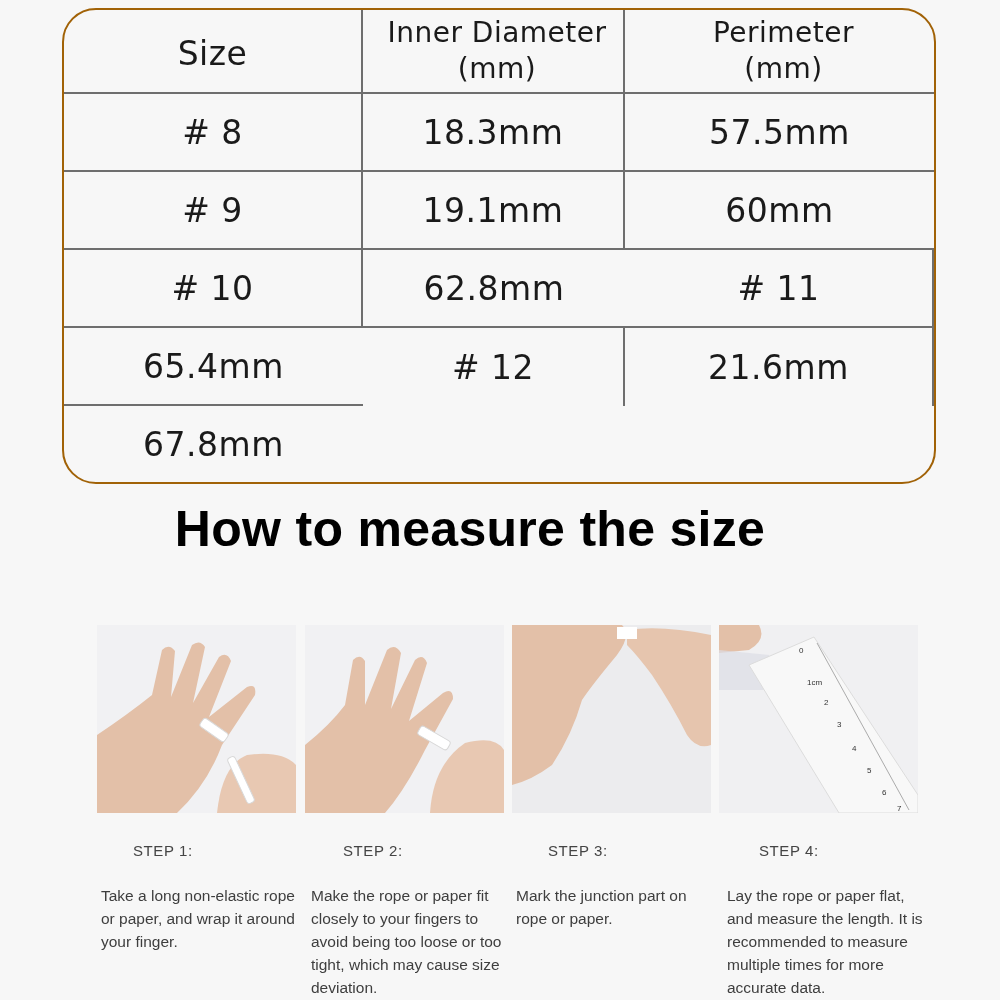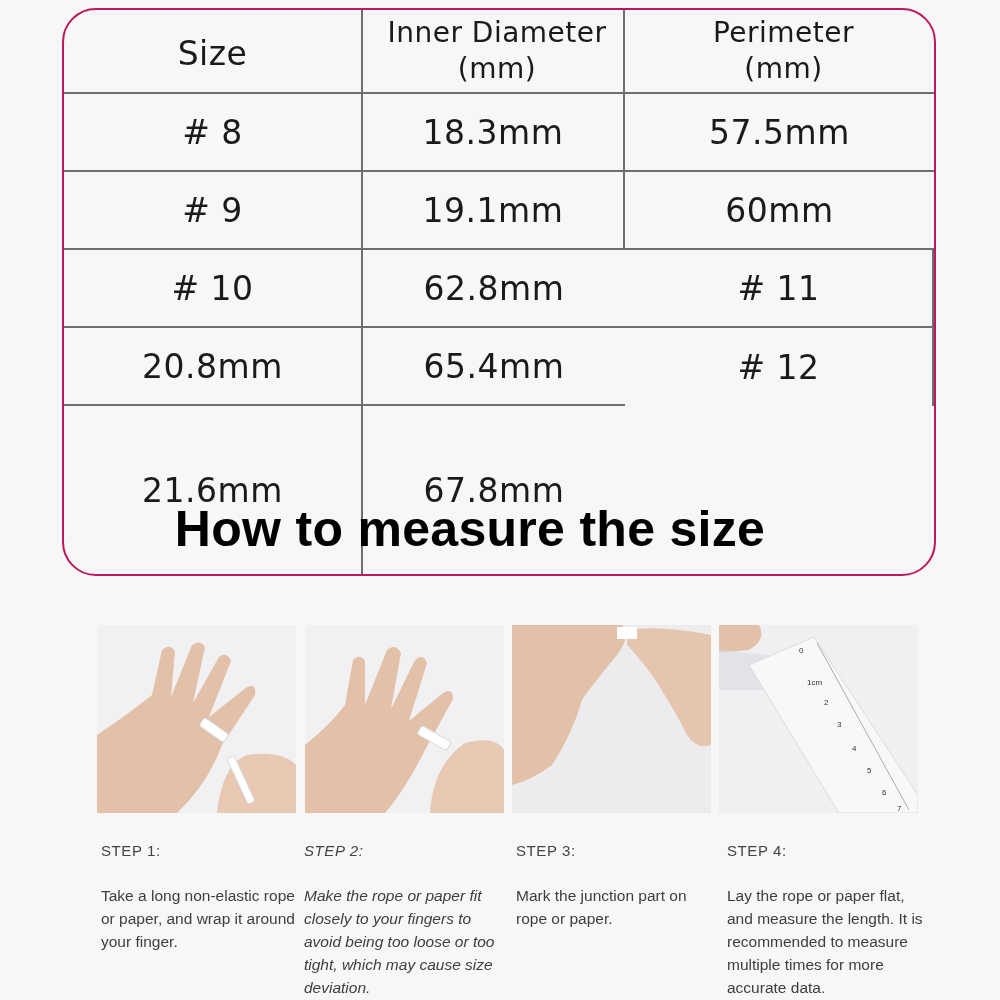--- a/index.html
+++ b/index.html
@@ -1,22 +1,22 @@
 <!DOCTYPE html>
 <html><head>
 <meta charset="utf-8">
 <style>
   * { box-sizing: border-box; margin: 0; padding: 0; }
   html, body { width: 1000px; height: 1000px; background: #f7f7f7; overflow: hidden; }
   body { position: relative; font-family: "DejaVu Sans", sans-serif; color: #1a1a1a; }
 
   
   .size-table {
-    position: absolute; left: 62px; top: 8px; width: 874px; height: 568px;
-    border: 2px solid #be185d; border-radius: 34px; overflow: hidden;
+    position: absolute; left: 62px; top: 8px; width: 874px; height: 476px;
+    border: 2px solid #a16207; border-radius: 34px; overflow: hidden;
     background: #f7f7f7;
     display: grid;
     grid-template-columns: 299px 262px 1fr;
     grid-template-rows: 84px 78px 78px 78px 78px 1fr;
   }
   .cell {
     display: flex; align-items: center; justify-content: center; text-align: center;
     border-right: 2px solid #6e6e6e; border-bottom: 2px solid #6e6e6e;
     font-size: 33px; color: #1a1a1a; letter-spacing: 0.5px;
   }
@@ -38,22 +38,22 @@
     position: absolute; top: 625px; height: 188px; background: #f0f0f2; overflow: hidden;
   }
   .photo svg { width: 100%; height: 100%; display: block; }
   .p1 { left: 97px; width: 199px; }
   .p2 { left: 305px; width: 199px; }
   .p3 { left: 512px; width: 199px; }
   .p4 { left: 719px; width: 199px; }
 
   
   .step { position: absolute; top: 842px; width: 200px; font-family: "Liberation Sans", sans-serif; color: #444; }
-  .s1 { left: 101px; } .s2 { left: 304px; font-style: italic; } .s3 { left: 516px; } .s4 { left: 727px; }
-  .step-label { font-size: 15px; letter-spacing: 0.6px; color: #444; height: 42px; }
+  .s1 { left: 101px; } .s2 { left: 311px; } .s3 { left: 516px; } .s4 { left: 727px; }
+  .step-label { font-size: 15px; letter-spacing: 0.6px; color: #444; height: 42px; margin-left: 32px; }
   .step-desc { font-size: 15.5px; line-height: 23px; color: #3e3e3e; }
 </style>
 </head>
 <body>
 
 <div class="size-table">
   <div class="cell head size-head">
     <span>Size</span>
   </div>
   <div class="cell head">
@@ -70,21 +70,20 @@
   <div class="cell last-col">57.5mm</div>
 
   <div class="cell"># 9</div>
   <div class="cell">19.1mm</div>
   <div class="cell last-col">60mm</div>
 
   <div class="cell"># 10</div>
   <div class="cell last-col">62.8mm</div>
 
   <div class="cell"># 11</div>
-  <div class="cell">20.8mm</div>
   <div class="cell last-col">65.4mm</div>
 
   <div class="cell last-row"># 12</div>
   <div class="cell last-row">21.6mm</div>
   <div class="cell last-row last-col">67.8mm</div>
 </div>
 
 <div class="section-title">How to measure the size</div>
 
 <div class="photo p1">

